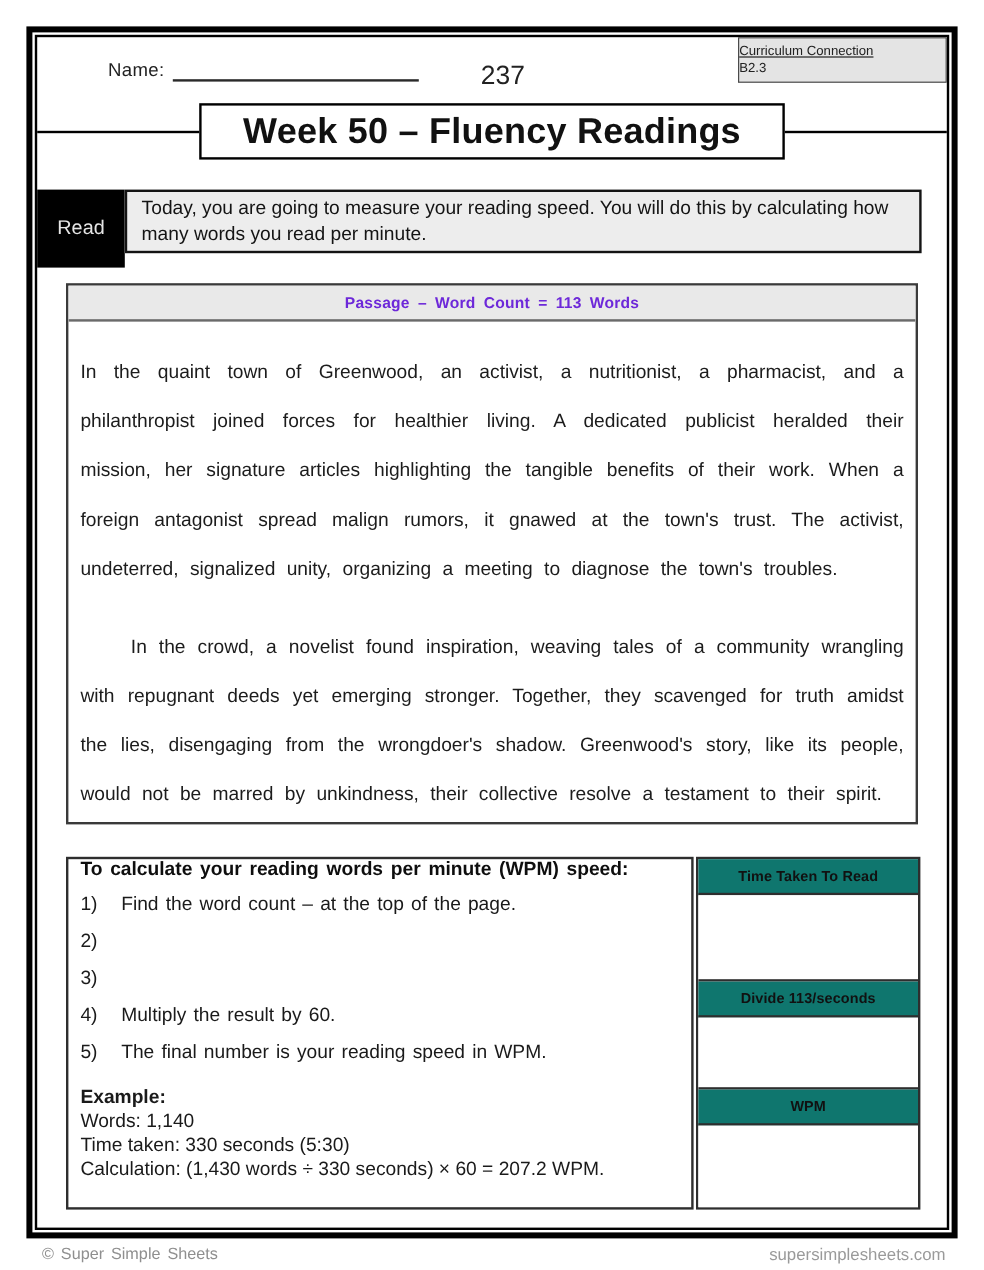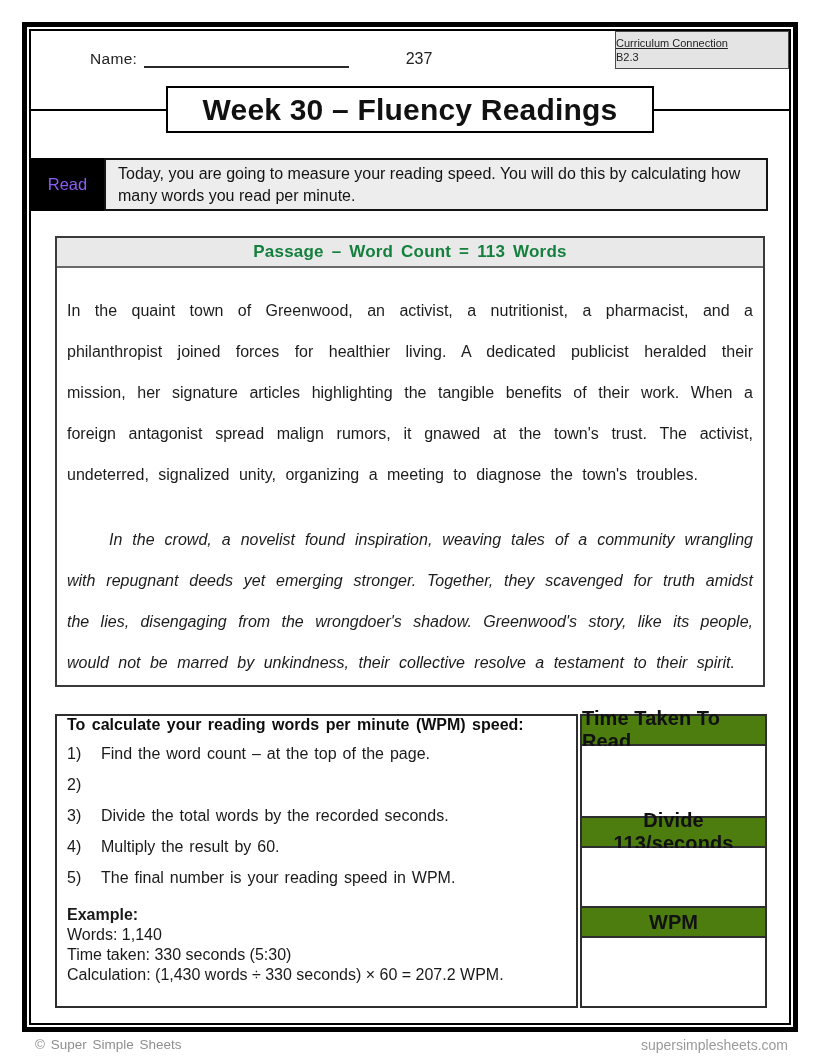--- a/index.html
+++ b/index.html
@@ -30,21 +30,21 @@
     position: absolute; left: 11px; top: 19px;
     font-size: 15.5px; color: #222; letter-spacing: .3px;
     display: flex; align-items: flex-end; margin-left: 48px;
   }
   .name-line {
     display: inline-block; width: 205px; height: 17px;
     border-bottom: 2px solid #2a2a2a; margin-left: 7px;
   }
   .page-number {
     position: absolute; left: 0; right: 0; top: 19px;
-    text-align: center; font-size: 16px; color: #222; margin-left: 18px;
+    text-align: center; font-size: 22px; color: #222; margin-left: 18px;
   }
   .curriculum-box {
     position: absolute; right: 0; top: 0;
     width: 174px; height: 38px;
     background: #e4e4e4; border: 1px solid #4a4a4a;
     padding-top: 4px;
     font-size: 11px; color: #222; line-height: 14px;
   }
   .curriculum-box .cc-title { text-decoration: underline; }
 
@@ -60,22 +60,22 @@
     z-index: 2;
   }
   .title-box .title-text {
     font-size: 30px; font-weight: bold; letter-spacing: .2px;
     white-space: nowrap;
   }
 
   
   .read-label-box {
     position: absolute; left: 0; top: 127px;
-    width: 73px; height: 53px;
-    background: #000; color: #8b5cf6;
+    width: 73px; height: 65px;
+    background: #000; color: #e5e5e5;
     display: flex; align-items: center; justify-content: center;
     font-size: 16.5px;
   }
   .read-instruction-box {
     position: absolute; left: 73px; top: 127px;
     width: 664px; height: 53px;
     background: #ededed; border: 2px solid #141414;
     padding: 5px 12px;
     font-size: 16px; line-height: 22px; color: #141414;
     display: flex; align-items: center;
@@ -85,29 +85,29 @@
   .passage-box {
     position: absolute; left: 24px; top: 205px;
     width: 710px; height: 451px;
     border: 2px solid #3a3a3a; background: #fff;
     overflow: hidden;
   }
   .passage-header {
     height: 30px; background: #e9e9e9;
     border-bottom: 2px solid #6a6a6a;
     display: flex; align-items: center; justify-content: center;
-    font-weight: bold; font-size: 17px; color: #15803d;
+    font-weight: bold; font-size: 13px; color: #6d28d9;
     letter-spacing: .2px; word-spacing: 3px;
   }
   .passage-body {
     padding: 22px 10px 0 10px;
     font-size: 16px; line-height: 41px; color: #1c1c1c;
     text-align: justify; word-spacing: 5px;
   }
-  .passage-body p + p { margin-top: 24px; text-indent: 42px; font-style: italic; }
+  .passage-body p + p { margin-top: 24px; text-indent: 42px; }
 
   
   .calc-box {
     position: absolute; left: 24px; top: 683px;
     width: 523px; height: 294px;
     border: 2px solid #2e2e2e; background: #fff;
     padding: 0 10px; overflow: hidden;
   }
   .calc-heading {
     font-weight: bold; font-size: 16px; word-spacing: 2px;
@@ -121,22 +121,22 @@
   .example-block { margin-top: 17px; font-size: 16px; line-height: 20px; color: #1a1a1a; }
   .example-heading { font-weight: bold; }
 
   .answer-table {
     position: absolute; left: 549px; top: 683px;
     width: 187px; height: 294px;
     border: 2px solid #2e2e2e; background: #fff;
     display: flex; flex-direction: column;
   }
   .answer-header {
-    background: #4d7c0f; border-bottom: 2px solid #2e2e2e;
-    font-weight: bold; font-size: 20px; color: #111;
+    background: #0f766e; border-bottom: 2px solid #2e2e2e;
+    font-weight: bold; font-size: 12px; color: #111;
     display: flex; align-items: center; justify-content: center;
     letter-spacing: .1px;
   }
   .answer-cell { background: #fff; }
   .h1 { height: 30px; } .b1 { height: 72px; border-bottom: 2px solid #2e2e2e; }
   .h2 { height: 30px; text-align: center; } .b2 { height: 60px; border-bottom: 2px solid #2e2e2e; }
   .h3 { height: 30px; } .b3 { flex: 1; }
 
   
   .footer-left {
@@ -159,21 +159,21 @@
       <span class="name-line"></span>
     </div>
     <div class="page-number">237</div>
     <div class="curriculum-box">
       <div class="cc-title">Curriculum Connection</div>
       <div class="cc-code">B2.3</div>
     </div>
 
     <div class="divider-line"></div>
     <div class="title-box">
-      <span class="title-text">Week 30 – Fluency Readings</span>
+      <span class="title-text">Week 50 – Fluency Readings</span>
     </div>
 
     <div class="read-label-box">
       <span>Read</span>
     </div>
     <div class="read-instruction-box">
       <span>Today, you are going to measure your reading speed. You will do this by calculating how many words you read per minute.</span>
     </div>
 
     <div class="passage-box">
@@ -189,21 +189,20 @@
 
       <div class="calc-step">
         <span class="step-num">1)</span>
         <span class="step-text">Find the word count – at the top of the page.</span>
       </div>
       <div class="calc-step">
         <span class="step-num">2)</span>
       </div>
       <div class="calc-step">
         <span class="step-num">3)</span>
-        <span class="step-text">Divide the total words by the recorded seconds.</span>
       </div>
       <div class="calc-step">
         <span class="step-num">4)</span>
         <span class="step-text">Multiply the result by 60.</span>
       </div>
       <div class="calc-step">
         <span class="step-num">5)</span>
         <span class="step-text">The final number is your reading speed in WPM.</span>
       </div>
 

